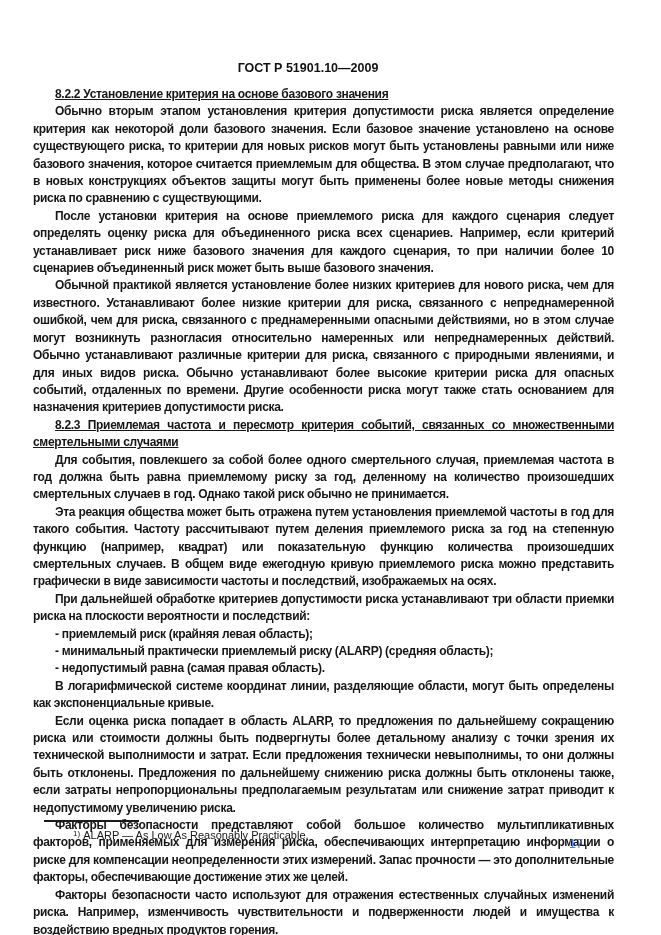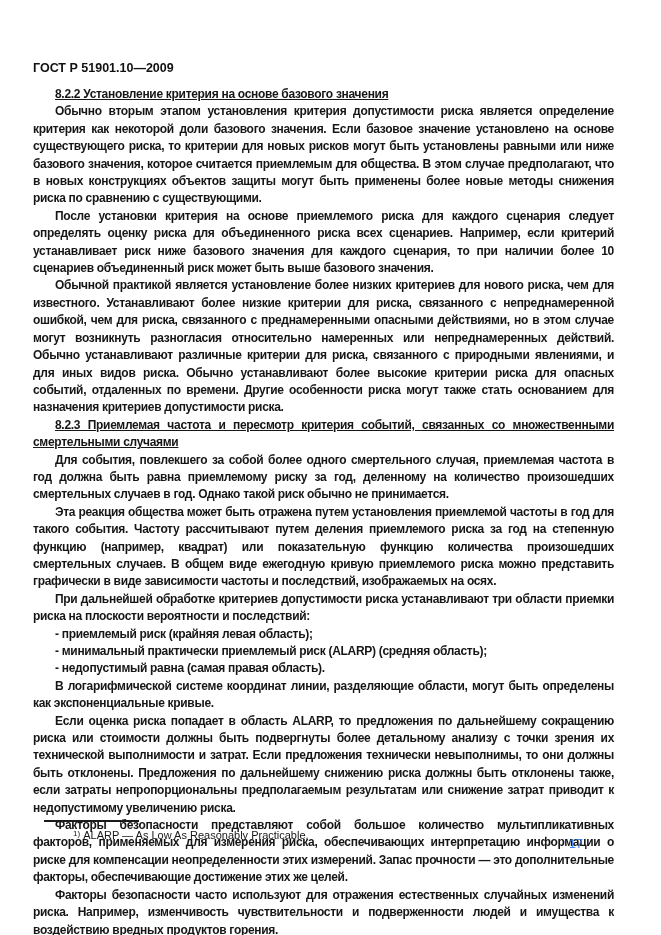--- a/index.html
+++ b/index.html
@@ -14,21 +14,21 @@
     background: #ffffff;
     font-family: "Liberation Sans", sans-serif;
     color: #1a1a1a;
     overflow: hidden;
   }
   .doc-header {
     position: absolute;
     top: 61px;
     left: 33px;
     width: 550px;
-    text-align: left;
+    text-align: center;
     font-weight: bold;
     font-size: 12.5px;
     letter-spacing: 0px;
     color: #111;
   }
   .content {
     position: absolute;
     top: 86px;
     left: 33px;
     width: 581px;
@@ -104,21 +104,21 @@
     <p>Обычно вторым этапом установления критерия допустимости риска является определение критерия как некоторой доли базового значения. Если базовое значение установлено на основе существующего риска, то критерии для новых рисков могут быть установлены равными или ниже базового значения, которое считается приемлемым для общества. В этом случае предполагают, что в новых конструкциях объектов защиты могут быть применены более новые методы снижения риска по сравнению с существующими.</p>
     <p>После установки критерия на основе приемлемого риска для каждого сценария следует определять оценку риска для объединенного риска всех сценариев. Например, если критерий устанавливает риск ниже базового значения для каждого сценария, то при наличии более 10 сценариев объединенный риск может быть выше базового значения.</p>
     <p>Обычной практикой является установление более низких критериев для нового риска, чем для известного. Устанавливают более низкие критерии для риска, связанного с непреднамеренной ошибкой, чем для риска, связанного с преднамеренными опасными действиями, но в этом случае могут возникнуть разногласия относительно намеренных или непреднамеренных действий. Обычно устанавливают различные критерии для риска, связанного с природными явлениями, и для иных видов риска. Обычно устанавливают более высокие критерии риска для опасных событий, отдаленных по времени. Другие особенности риска могут также стать основанием для назначения критериев допустимости риска.</p>
 
     <p class="hd">8.2.3 Приемлемая частота и пересмотр критерия событий, связанных со множественными смертельными случаями</p>
     <p>Для события, повлекшего за собой более одного смертельного случая, приемлемая частота в год должна быть равна приемлемому риску за год, деленному на количество произошедших смертельных случаев в год. Однако такой риск обычно не принимается.</p>
     <p>Эта реакция общества может быть отражена путем установления приемлемой частоты в год для такого события. Частоту рассчитывают путем деления приемлемого риска за год на степенную функцию (например, квадрат) или показательную функцию количества произошедших смертельных случаев. В общем виде ежегодную кривую приемлемого риска можно представить графически в виде зависимости частоты и последствий, изображаемых на осях.</p>
 
     <p>При дальнейшей обработке критериев допустимости риска устанавливают три области приемки риска на плоскости вероятности и последствий:</p>
     <p>- приемлемый риск (крайняя левая область);</p>
-    <p>- минимальный практически приемлемый риск (ALARP) (средняя область);</p>
+    <p>- минимальный практически приемлемый риску (ALARP) (средняя область);</p>
     <p>- недопустимый равна (самая правая область).</p>
     <p>В логарифмической системе координат линии, разделяющие области, могут быть определены как экспоненциальные кривые.</p>
     <p>Если оценка риска попадает в область ALARP, то предложения по дальнейшему сокращению риска или стоимости должны быть подвергнуты более детальному анализу с точки зрения их технической выполнимости и затрат. Если предложения технически невыполнимы, то они должны быть отклонены. Предложения по дальнейшему снижению риска должны быть отклонены также, если затраты непропорциональны предполагаемым результатам или снижение затрат приводит к недопустимому увеличению риска.</p>
 
     <p>Факторы безопасности представляют собой большое количество мультипликативных факторов, применяемых для измерения риска, обеспечивающих интерпретацию информации о риске для компенсации неопределенности этих измерений. Запас прочности — это дополнительные факторы, обеспечивающие достижение этих же целей.</p>
     <p>Факторы безопасности часто используют для отражения естественных случайных изменений риска. Например, изменчивость чувствительности и подверженности людей и имущества к воздействию вредных продуктов горения.</p>
 
   </div>
 
   <div class="footnote">

